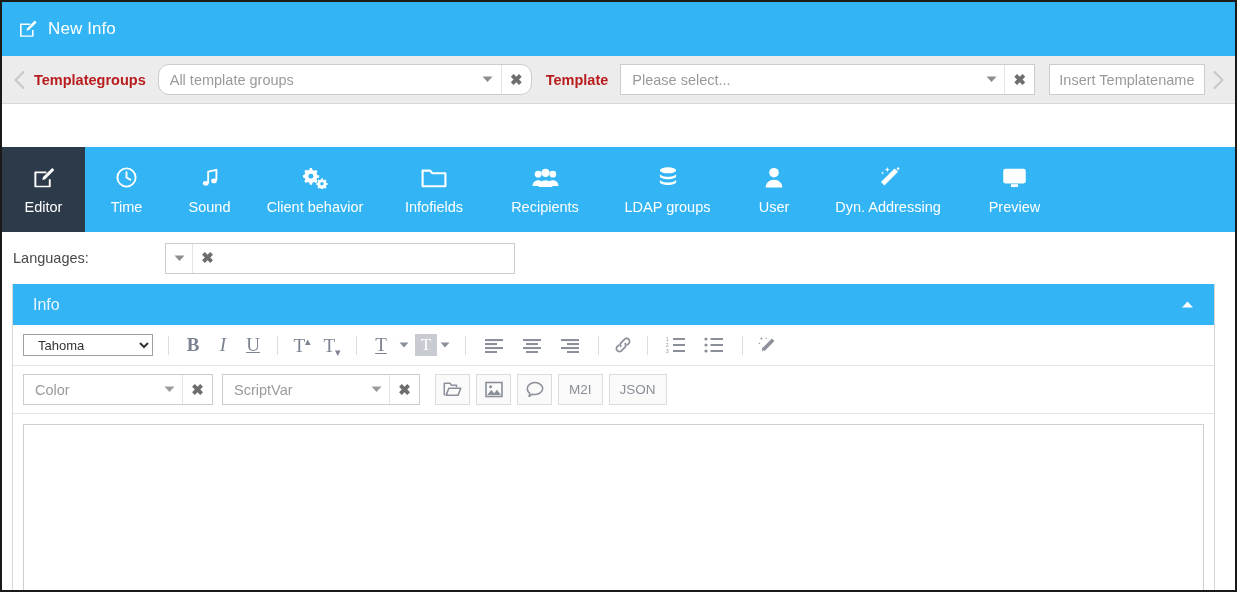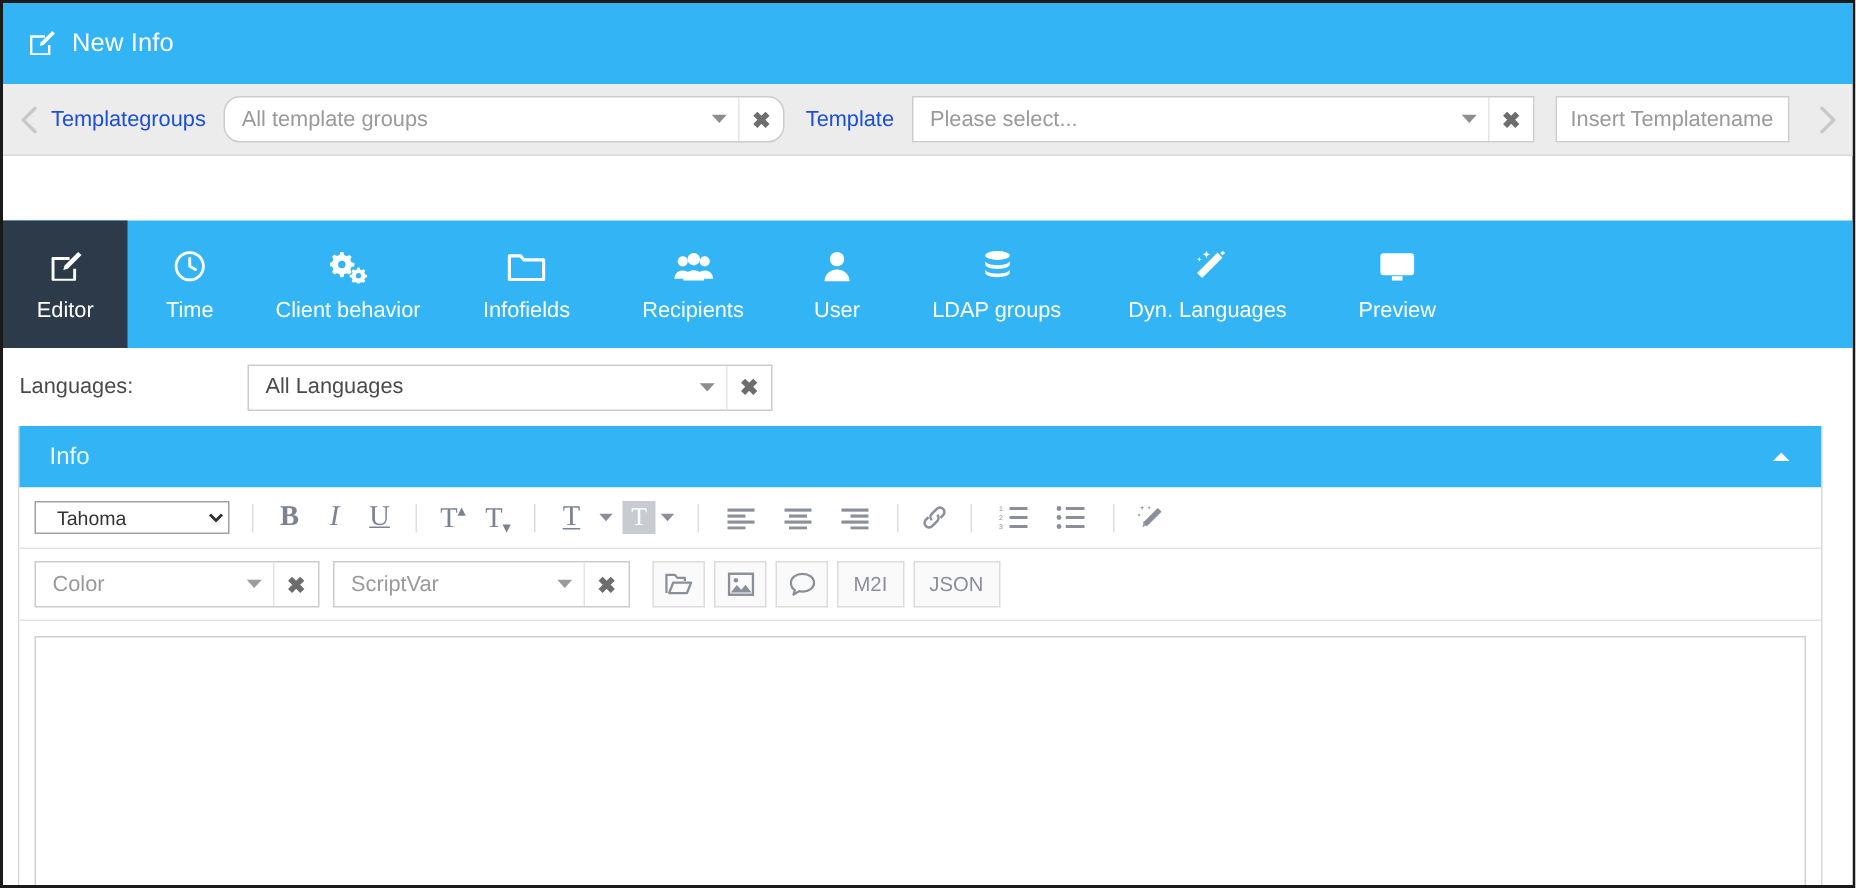--- a/index.html
+++ b/index.html
@@ -46,25 +46,26 @@
   .chev-left, .chev-right {
     width: 26px; height: 46px;
     display: flex; align-items: center; justify-content: center;
     color: #c3c3c3;
     font-size: 20px;
     cursor: pointer;
     flex: 0 0 auto;
   }
   .chev-right { margin-left: auto; }
   .tpl-label {
-    color: #1d4ed8;
+    color: #b91c1c;
     font-size: 14.5px;
     padding: 0 12px 0 2px;
     white-space: nowrap;
     flex: 0 0 auto;
+    font-weight: bold;
   }
   .tpl-label.lbl2 { padding-left: 14px; }
   .combo {
     height: 31px;
     background: #ffffff;
     border: 1px solid #cccccc;
     display: flex;
     align-items: center;
     flex: 0 0 auto;
   }
@@ -337,20 +338,30 @@
       <span class="ni-icon">
         <svg width="23" height="23" viewBox="0 0 24 24">
             <circle cx="12" cy="12" r="9.5" fill="none" stroke="#ffffff" stroke-width="2"></circle>
             <path d="M12 6.5V12l4 2.3" stroke="#ffffff" stroke-width="2" fill="none" stroke-linecap="round"></path>
           </svg>
       </span>
       <span class="ni-label">Time</span>
     </div>
 
 
+    <div class="nav-item">
+      <span class="ni-icon">
+        <svg width="22" height="23" viewBox="0 0 24 24">
+            <path d="M10 18.2V5.6l9-2v11.1" stroke="#ffffff" stroke-width="2" fill="none" stroke-linejoin="round"></path>
+            <ellipse cx="7.4" cy="18.3" rx="3.1" ry="2.5" fill="#ffffff"></ellipse>
+            <ellipse cx="16.4" cy="15.7" rx="3.1" ry="2.5" fill="#ffffff"></ellipse>
+          </svg>
+      </span>
+      <span class="ni-label">Sound</span>
+    </div>
 
     <div class="nav-item nav-w-client">
       <span class="ni-icon">
         <svg width="25" height="23" viewBox="0 0 26 24">
           <g fill="#ffffff">
             <path d="M9.3 2.2l.5 2 1.8.8 1.9-.9 1.5 1.5-.9 1.9.8 1.8 2 .5v2.2l-2 .5-.8 1.8.9 1.9-1.5 1.5-1.9-.9-1.8.8-.5 2H7.1l-.5-2-1.8-.8-1.9.9L1.4 16l.9-1.9-.8-1.8-2-.5V9.6l2-.5.8-1.8-.9-1.9 1.5-1.5 1.9.9 1.8-.8.5-2z"></path>
             <circle cx="8.2" cy="10.8" r="2.6" fill="#33b5f5"></circle>
             <path d="M20.5 12.8l.35 1.4 1.25.55 1.3-.6 1.05 1.05-.6 1.3.55 1.25 1.4.35v1.5l-1.4.35-.55 1.25.6 1.3-1.05 1.05-1.3-.6-1.25.55-.35 1.4h-1.5l-.35-1.4-1.25-.55-1.3.6-1.05-1.05.6-1.3-.55-1.25-1.4-.35v-1.5l1.4-.35.55-1.25-.6-1.3 1.05-1.05 1.3.6 1.25-.55.35-1.4z"></path>
             <circle cx="19.75" cy="18.55" r="1.8" fill="#33b5f5"></circle>
           </g>
@@ -377,75 +388,74 @@
             <circle cx="14" cy="5.6" r="4.3"></circle>
             <path d="M.6 19.2c0-3.4 2.6-5.8 5.8-5.8s5.8 2.4 5.8 5.8z"></path>
             <path d="M15.8 19.2c0-3.4 2.6-5.8 5.8-5.8s5.8 2.4 5.8 5.8z"></path>
             <path d="M6.8 20.4c0-4 3.2-7.1 7.2-7.1s7.2 3.1 7.2 7.1z"></path>
           </g>
         </svg>
       </span>
       <span class="ni-label">Recipients</span>
     </div>
 
-    <div class="nav-item nav-w-user">
-      <span class="ni-icon">
-        <svg width="20" height="23" viewBox="0 0 20 24">
-            <circle cx="10" cy="7" r="5" fill="#ffffff"></circle>
-            <path d="M1.3 22.5c0-4.8 3.9-8.2 8.7-8.2s8.7 3.4 8.7 8.2z" fill="#ffffff"></path>
-          </svg>
-      </span>
-      <span class="ni-label">User</span>
-    </div>
-
     <div class="nav-item nav-w-ldap">
       <span class="ni-icon">
         <svg width="24" height="23" viewBox="0 0 24 24">
           <g fill="#ffffff">
             <ellipse cx="12" cy="4.5" rx="8.5" ry="3.1"></ellipse>
             <path d="M3.5 8.2c0 1.7 3.8 3.1 8.5 3.1s8.5-1.4 8.5-3.1v2.6c0 1.7-3.8 3.1-8.5 3.1s-8.5-1.4-8.5-3.1z"></path>
             <path d="M3.5 14c0 1.7 3.8 3.1 8.5 3.1s8.5-1.4 8.5-3.1v2.6c0 1.7-3.8 3.1-8.5 3.1s-8.5-1.4-8.5-3.1z"></path>
           </g>
         </svg>
       </span>
       <span class="ni-label">LDAP groups</span>
+    </div>
+
+    <div class="nav-item nav-w-user">
+      <span class="ni-icon">
+        <svg width="20" height="23" viewBox="0 0 20 24">
+            <circle cx="10" cy="7" r="5" fill="#ffffff"></circle>
+            <path d="M1.3 22.5c0-4.8 3.9-8.2 8.7-8.2s8.7 3.4 8.7 8.2z" fill="#ffffff"></path>
+          </svg>
+      </span>
+      <span class="ni-label">User</span>
     </div>
 
     <div class="nav-item nav-w-dyn">
       <span class="ni-icon">
         <svg width="25" height="24" viewBox="0 0 25 24">
           <g fill="#ffffff">
             <path d="M18.6 2.4l3.4 3.4-13.6 13.6-3.4-3.4z"></path>
             <path d="M22.2 1.1l1.5 1.5-1.7 1.7-1.5-1.5z"></path>
             <path d="M11.3 1.1l.7 1.8 1.8.7-1.8.7-.7 1.8-.7-1.8-1.8-.7 1.8-.7z"></path>
             <path d="M16.6 6.8l.45 1.15 1.15.45-1.15.45-.45 1.15-.45-1.15-1.15-.45 1.15-.45z"></path>
             <path d="M6.6 5.3l.45 1.15 1.15.45-1.15.45L6.6 8.5l-.45-1.15L5 6.9l1.15-.45z"></path>
           </g>
         </svg>
       </span>
-      <span class="ni-label">Dyn. Languages</span>
+      <span class="ni-label">Dyn. Addressing</span>
     </div>
 
     <div class="nav-item nav-w-prev">
       <span class="ni-icon">
         <svg width="25" height="22" viewBox="0 0 26 22">
             <rect x="1.3" y="1.5" width="23.4" height="15.2" rx="2.2" fill="#ffffff"></rect>
             <rect x="9.3" y="17.4" width="7.4" height="3" fill="#ffffff"></rect>
           </svg>
       </span>
       <span class="ni-label">Preview</span>
     </div>
   </div>
 
   <div class="body-area">
 
     <div class="lang-row">
       <div class="lang-label">Languages:</div>
       <div class="combo combo-lang">
-        <div class="cb-value" style="color:#4a4a4a">All Languages</div>
         <div class="cb-caret">
           <svg width="11" height="7" viewBox="0 0 11 7">
               <path d="M0.5 0.5h10L5.5 6z" fill="#8d8d8d"></path>
             </svg>
         </div>
         <div class="cb-clear">✖</div>
       </div>
     </div>
 
     <div class="panel">

